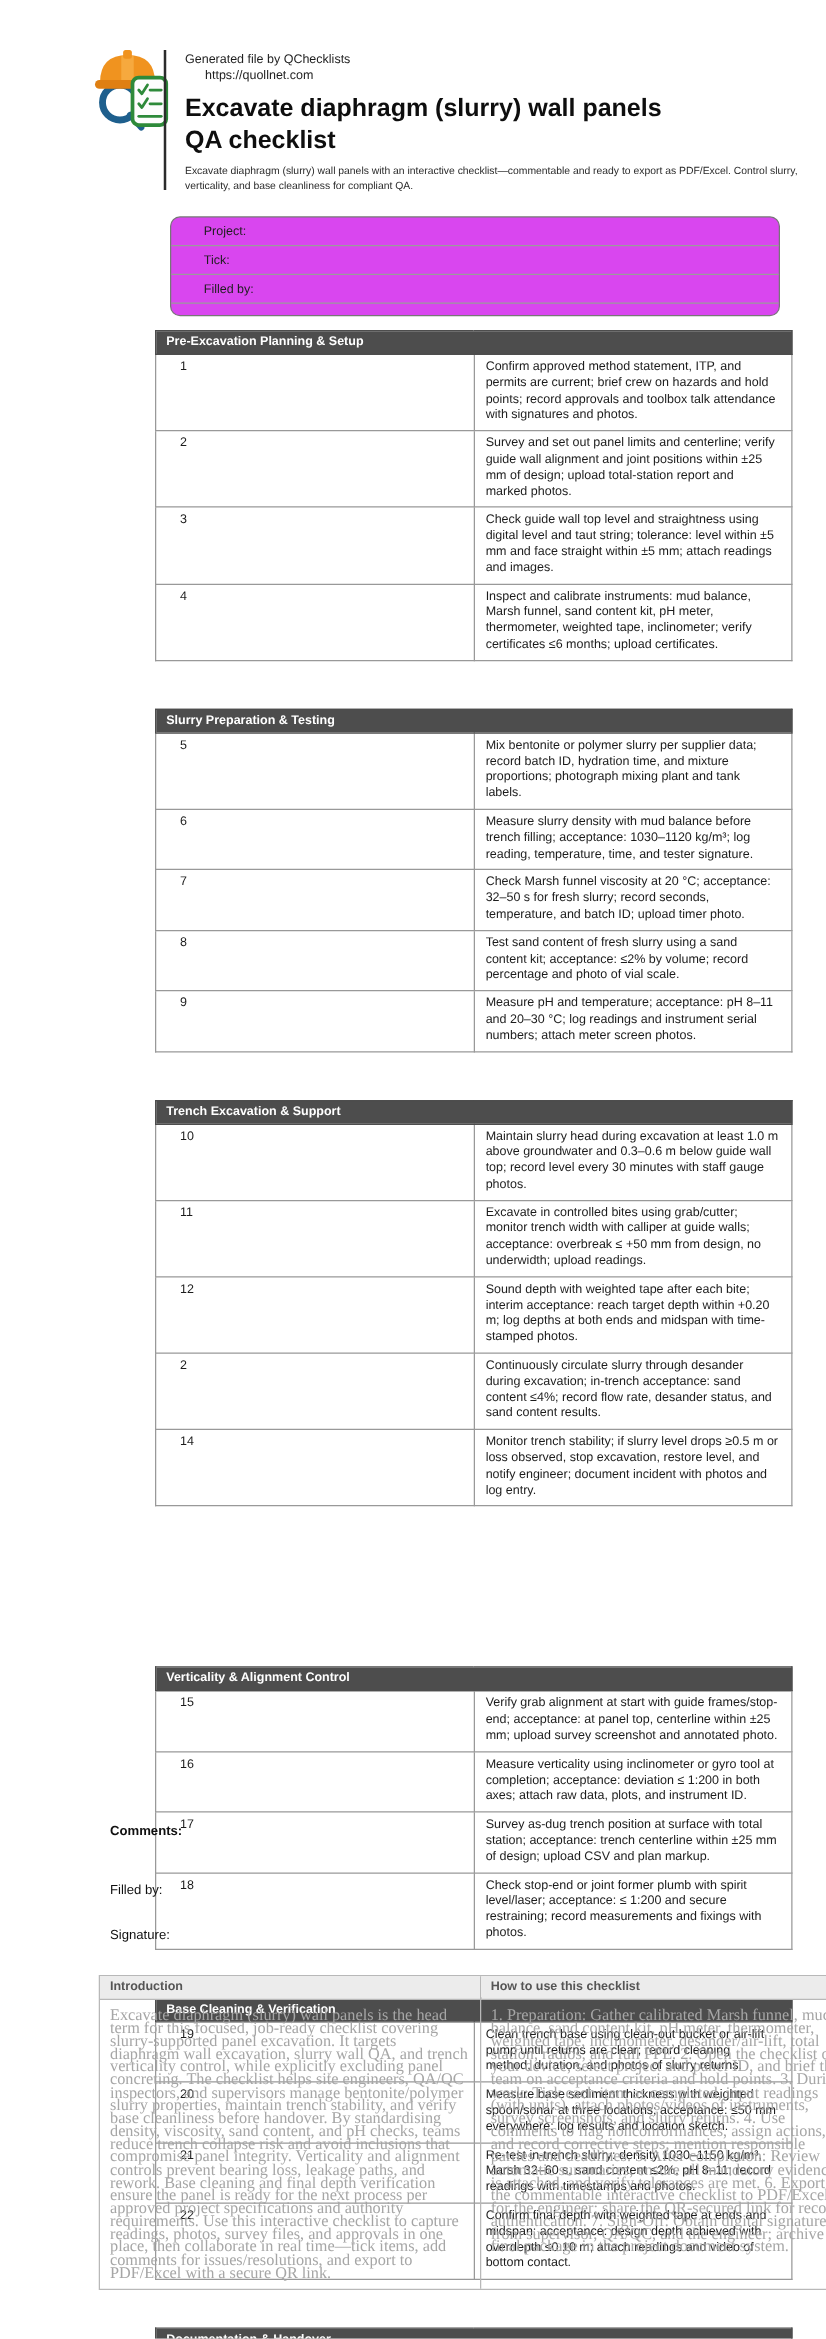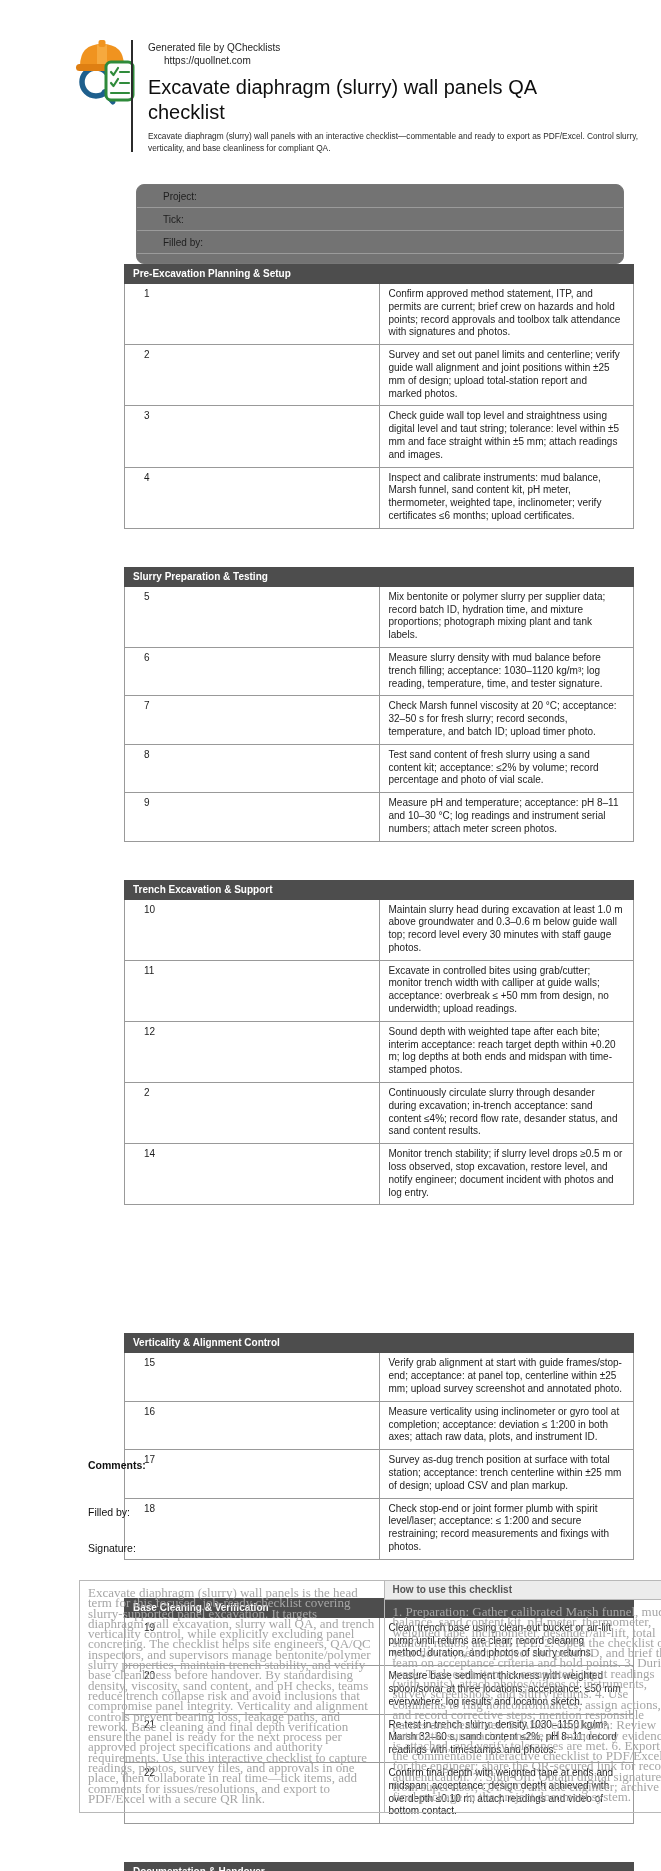--- a/index.html
+++ b/index.html
@@ -7,27 +7,27 @@
     position:relative; width:661px; height:1871px; background:#ffffff;
     font-family:"Liberation Sans", sans-serif; overflow:hidden;margin-left:48px;
   }
 
   
   .logo { position:absolute; left:27px; top:36px; width:60px; height:70px; }
   .vrule { position:absolute; left:83px; top:40px; width:2px; height:112px; background:#2b2b2b; }
   .header-text { position:absolute; left:100px; top:41px; width:545px; }
   .gen-line  { font-size:10px; color:#1e1e1e; line-height:13px; }
   .url-line  { font-size:10px; color:#1e1e1e; line-height:13px;padding-left:16px; }
-  .doc-title { font-size:20px; font-weight:400; color:#0e0e0e; line-height:25px;
+  .doc-title { font-size:20px; font-weight:700; color:#0e0e0e; line-height:25px;
                margin:8px 0 5px 0; max-width:410px; }
   .doc-subtitle { font-size:8.3px; color:#2a2a2a; line-height:12px; max-width:522px; }
 
   
-  .form-box { position:absolute; left:88px; top:184px; width:486px;
-              border:1px solid #777; border-radius:8px; background:#737373; overflow:hidden; }
+  .form-box { position:absolute; left:88px; top:173px; width:486px;
+              border:1px solid #777; border-radius:8px; background:#d946ef; overflow:hidden; }
   .form-row { height:22px; border-bottom:1px solid #9b9b9b; display:flex; align-items:center;
               padding-left:26px; font-size:10px; color:#1e1e1e; }
   .form-spacer { height:9px; }
 
   
   .sections { position:absolute; left:76px; top:264px; width:510px; }
   table.section { border-collapse:collapse; width:100%; margin-top:38px; table-layout:fixed; }
   .sections table.section:first-of-type { margin-top:0;border-radius:31px; }
   .sections table.section:nth-of-type(4) { margin-top:128px; } 
   th.sec-head { background:#4d4d4d; color:#ffffff; font-size:10px; font-weight:bold;
@@ -158,21 +158,21 @@
     <td class="desc">Check Marsh funnel viscosity at 20 °C; acceptance: 32–50 s for fresh slurry; record seconds, temperature, and batch ID; upload timer photo.</td>
   </tr>
 
   <tr class="item-row">
     <td class="num">8</td>
     <td class="desc">Test sand content of fresh slurry using a sand content kit; acceptance: ≤2% by volume; record percentage and photo of vial scale.</td>
   </tr>
 
   <tr class="item-row">
     <td class="num">9</td>
-    <td class="desc">Measure pH and temperature; acceptance: pH 8–11 and 10–30 °C; log readings and instrument serial numbers; attach meter screen photos.</td>
+    <td class="desc">Measure pH and temperature; acceptance: pH 8–11 and 20–30 °C; log readings and instrument serial numbers; attach meter screen photos.</td>
   </tr>
 </tbody>
   </table>
 
   <table class="section">
     <thead>
       <tr>
             <th class="sec-head" colspan="2">Trench Excavation &amp; Support</th>
           </tr>
     </thead>
@@ -271,20 +271,21 @@
 
   </table>
 </div>
 
   <div class="signoff-comments">Comments:</div>
   <div class="signoff-filled">Filled by:</div>
   <div class="signoff-signature">Signature:</div>
 
   <div class="footer">
     <div class="fcol">
+      <div class="fhead">Introduction</div>
       <div class="fbody">Excavate diaphragm (slurry) wall panels is the head term for this focused, job-ready checklist covering slurry-supported panel excavation. It targets diaphragm wall excavation, slurry wall QA, and trench verticality control, while explicitly excluding panel concreting. The checklist helps site engineers, QA/QC inspectors, and supervisors manage bentonite/polymer slurry properties, maintain trench stability, and verify base cleanliness before handover. By standardising density, viscosity, sand content, and pH checks, teams reduce trench collapse risk and avoid inclusions that compromise panel integrity. Verticality and alignment controls prevent bearing loss, leakage paths, and rework. Base cleaning and final depth verification ensure the panel is ready for the next process per approved project specifications and authority requirements. Use this interactive checklist to capture readings, photos, survey files, and approvals in one place, then collaborate in real time—tick items, add comments for issues/resolutions, and export to PDF/Excel with a secure QR link.</div>
     </div>
     <div class="fcol">
       <div class="fhead">How to use this checklist</div>
       <div class="fbody">1. Preparation: Gather calibrated Marsh funnel, mud balance, sand content kit, pH meter, thermometer, weighted tape, inclinometer, desander/air-lift, total station, radios, and full PPE. 2. Open the checklist on your device, select project and panel ID, and brief the team on acceptance criteria and hold points. 3. During work: Tick each item as completed, input readings (with units), attach photos/videos of instruments, survey screenshots, and slurry returns. 4. Use comments to flag nonconformances, assign actions, and record corrective steps; mention responsible parties and deadlines. 5. After completion: Review automatic summaries, ensure all mandatory evidence is attached, and verify tolerances are met. 6. Export the commentable interactive checklist to PDF/Excel for the engineer; share the QR-secured link for record authentication. 7. Sign-Off: Obtain digital signatures from supervisor, QA/QC, and the engineer; archive the final package in the project document system.</div>
     </div>
   </div>
 
 </div>
 

